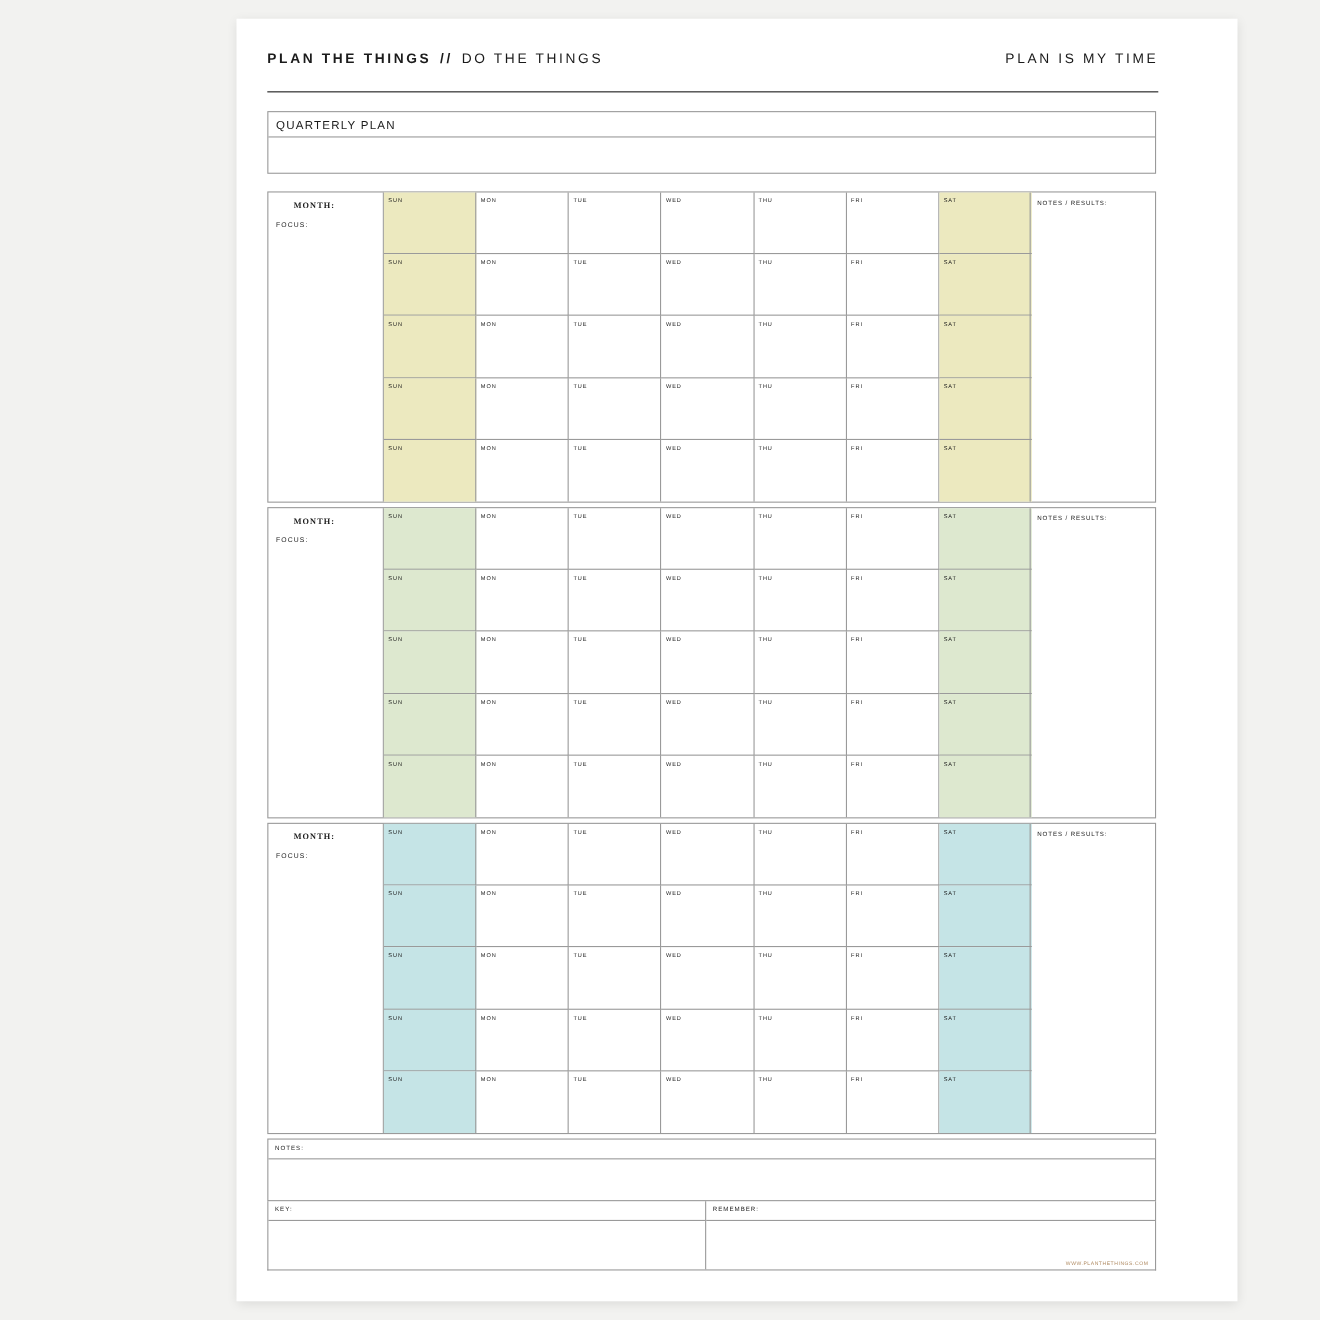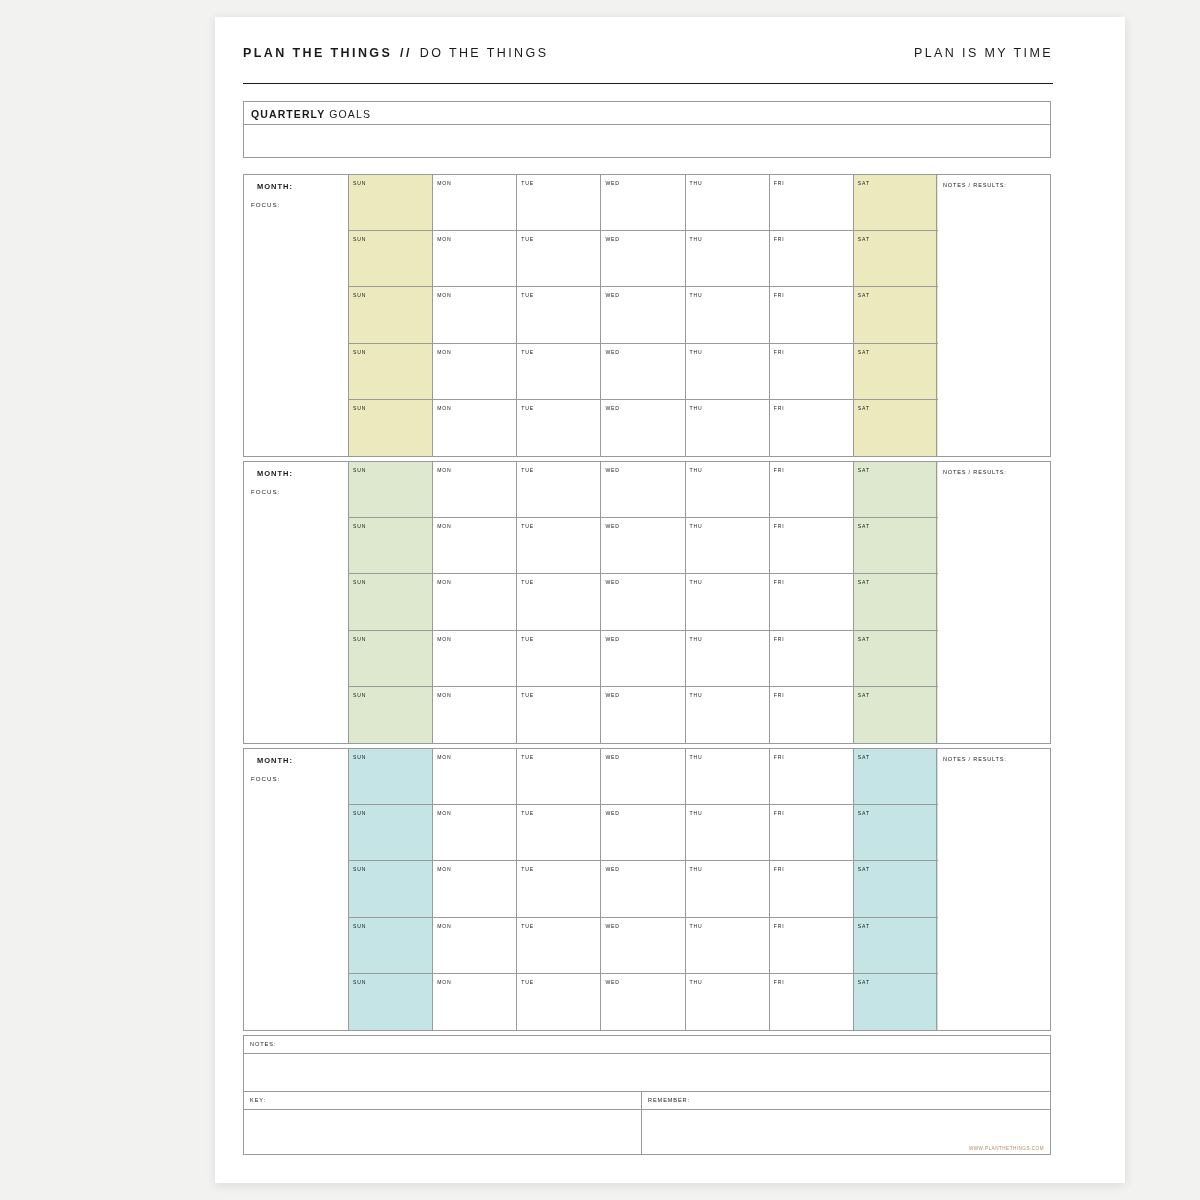--- a/index.html
+++ b/index.html
@@ -72,21 +72,21 @@
     border: 1px solid #9a9a9a;
     box-sizing: border-box;
   }
   .qgoals-label {
     position: absolute;
     left: 7px; top: 6px;
     font-size: 10.5px;
     letter-spacing: 1.1px;
     color: #1b1b1b;
   }
-  .qgoals-label .q1 { font-weight: bold; text-align: right; }
+  .qgoals-label .q1 { font-weight: normal; text-align: right; }
   .qgoals-rule {
     position: absolute;
     left: 0; top: 22px;
     width: 100%;
     border-top: 1px solid #9a9a9a;
   }
 
   
   .month-block {
     position: absolute;
@@ -101,25 +101,26 @@
 
   .mb-left {
     position: absolute;
     left: 0; top: 0;
     width: 105px; height: 100%;
     border-right: 1px solid #9a9a9a;
     box-sizing: border-box;
   }
   .mb-month {
     position: absolute;
-    left: 13px; top: 7px;
+    left: 23px; top: 7px;
     font-size: 7.5px;
     letter-spacing: 1.0px;
     font-weight: bold;
     color: #1b1b1b;
+    font-family: Liberation Serif, serif;
   }
   .mb-focus {
     position: absolute;
     left: 7px; top: 26px;
     font-size: 6.2px;
     letter-spacing: 1.0px;
     color: #1b1b1b;
   }
   .mb-notes {
     position: absolute;
@@ -240,21 +241,21 @@
         </div>
         <div class="tagline">
           <span>PLAN IS MY</span>
           <span class="t-bold">TIME</span>
         </div>
       </div>
 
       <div class="qgoals">
         <div class="qgoals-label">
           <span class="q1">QUARTERLY</span>
-          <span>GOALS</span>
+          <span>PLAN</span>
         </div>
         <div class="qgoals-rule"></div>
       </div>
 
       <div class="month-block" id="month-0">
         <div class="mb-left">
           <div class="mb-month">MONTH:</div>
           <div class="mb-focus">FOCUS:</div>
         </div>
         <div class="grid">

